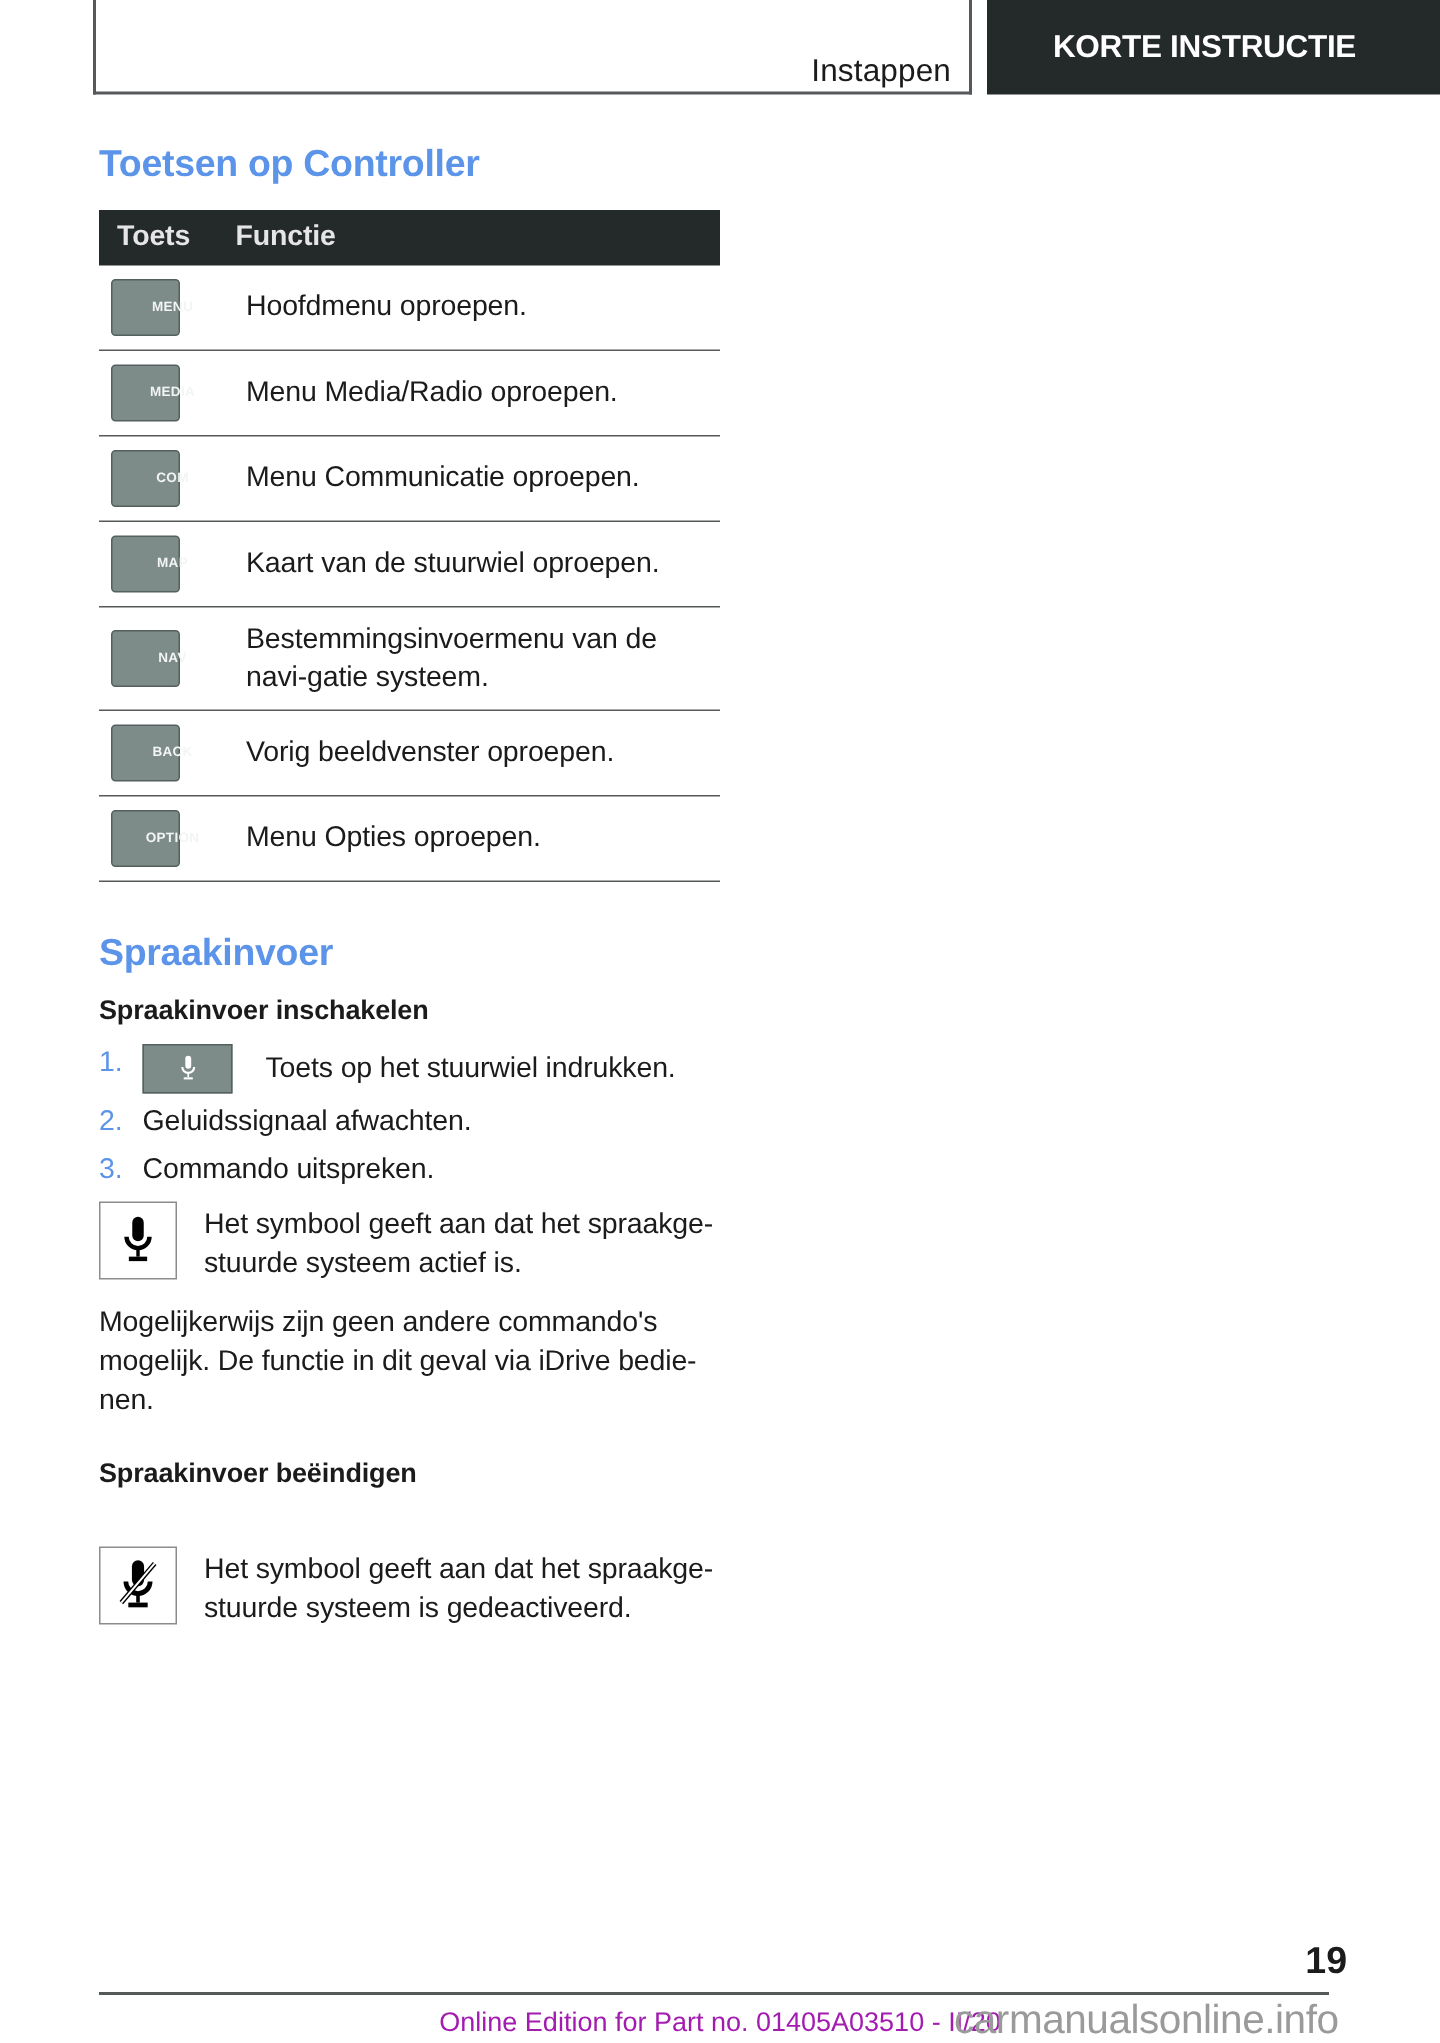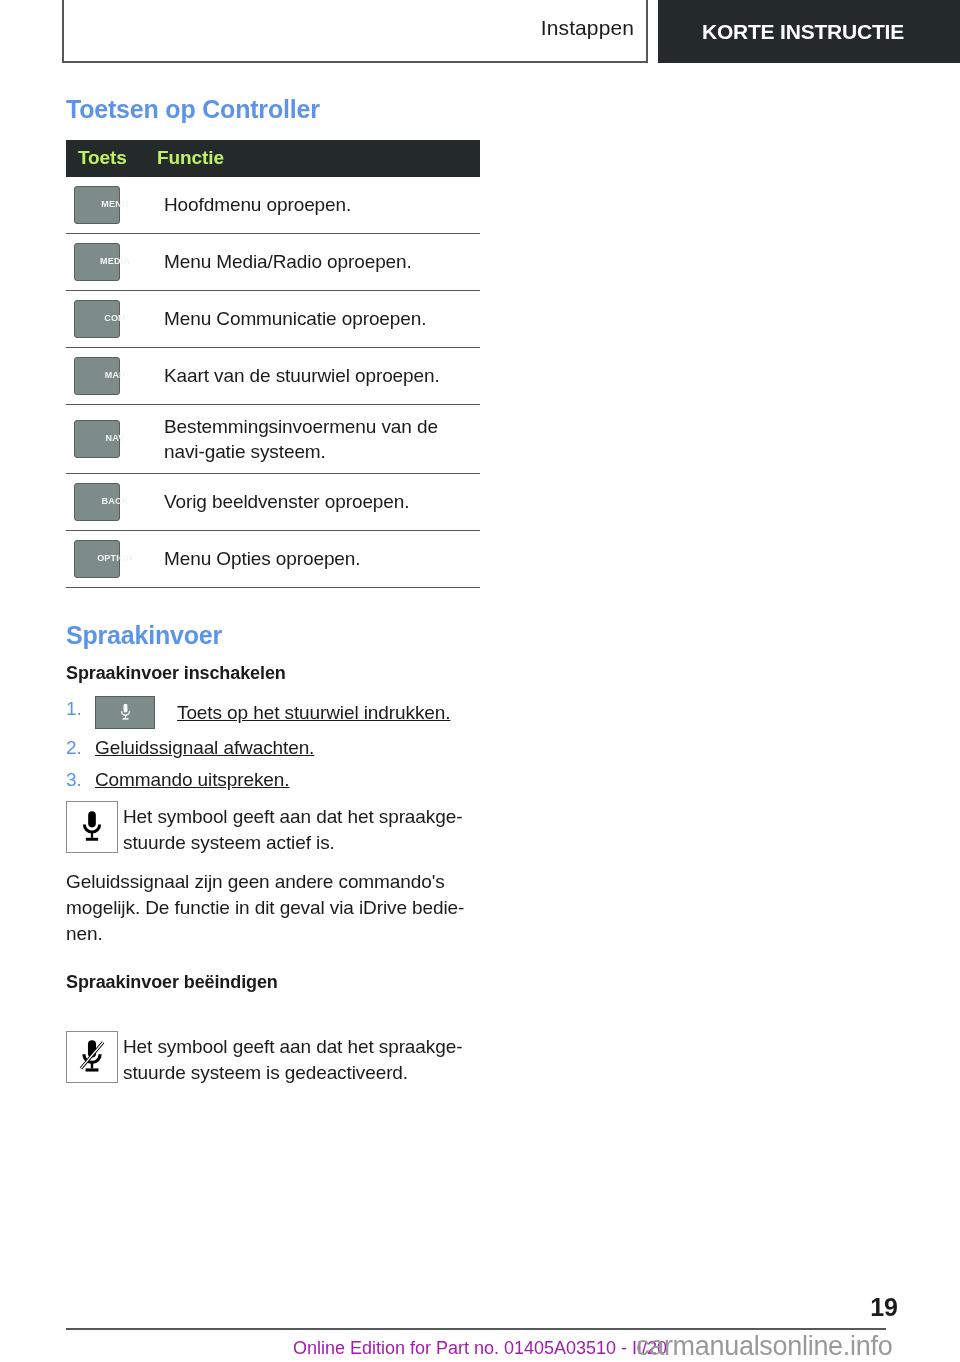--- a/index.html
+++ b/index.html
@@ -31,21 +31,21 @@
     width: 586px;
     height: 63px;
     border: 2px solid #55595a;
     border-top: none;
     box-sizing: border-box;
     background: #ffffff;
   }
   .header-crumb-label {
     position: absolute;
     right: 12px;
-    bottom: 21px;
+    bottom: 1px;
     font-size: 21px;
     color: #1b1b1b;
     letter-spacing: 0.1px;
     white-space: nowrap;
   }
   .header-section-box {
     position: absolute;
     left: 658px;
     top: 0;
     width: 302px;
@@ -98,21 +98,21 @@
   }
 
   
   .key-table {
     width: 414px;
     border-collapse: collapse;
     margin-bottom: 34px;
   }
   .key-table thead th {
     background: #24292a;
-    color: #bef264;
+    color: #e5e5e5;
     font-size: 19px;
     font-weight: bold;
     text-align: left;
     padding: 7px 0 8px 0;
     letter-spacing: -0.1px;
   }
   .key-table thead th.th-key {
     padding-left: 12px;
     width: 74px;
   }
@@ -156,21 +156,20 @@
     letter-spacing: 0.2px;
     line-height: 1;
   }
 
   
   ol.steps {
     margin: 0 0 0 0;
     padding: 0;
     list-style: none;
     counter-reset: stepc;
-    text-decoration: underline;
   }
   ol.steps > li {
     position: relative;
     padding-left: 29px;
     margin-bottom: 6px;
     font-size: 19px;
     line-height: 1.35;
     letter-spacing: -0.1px;
     min-height: 26px;
   }
@@ -215,21 +214,21 @@
     display: flex;
     align-items: center;
     justify-content: center;
     box-sizing: border-box;
     flex: 0 0 auto;
   }
 
   .note-row {
     display: flex;
     align-items: flex-start;
-    gap: 5px;
+    gap: 18px;
     margin-top: 8px;
   }
   .note-row .note-text {
     font-size: 19px;
     line-height: 1.35;
     letter-spacing: -0.1px;
     padding-top: 3px;
   }
 
   p.para {
@@ -394,21 +393,21 @@
       <svg width="30" height="34" viewBox="0 0 16 24">
         <rect x="5.3" y="0.8" width="5.4" height="11.5" rx="2.7" fill="#000000"></rect>
         <path d="M2.6 10.2 a5.4 5.4 0 0 0 10.8 0" fill="none" stroke="#000000" stroke-width="2.1"></path>
         <rect x="7.2" y="15.4" width="1.6" height="4.2" fill="#000000"></rect>
         <rect x="3.7" y="19.6" width="8.6" height="2.1" fill="#000000"></rect>
       </svg>
     </div>
     <div class="note-text">Het symbool geeft aan dat het spraakge-stuurde systeem actief is.</div>
   </div>
 
-  <p class="para">Geluidssignaal zijn geen andere commando's mogelijk. De functie in dit geval via iDrive bedie-nen.</p>
+  <p class="para">Mogelijkerwijs zijn geen andere commando's mogelijk. De functie in dit geval via iDrive bedie-nen.</p>
 
   <div class="spacer-lg"></div>
 
   <h3 class="bold-head">Spraakinvoer beëindigen</h3>
 
 
   <div class="spacer-md"></div>
 
   <div class="note-row">
     <div class="icon-frame">

